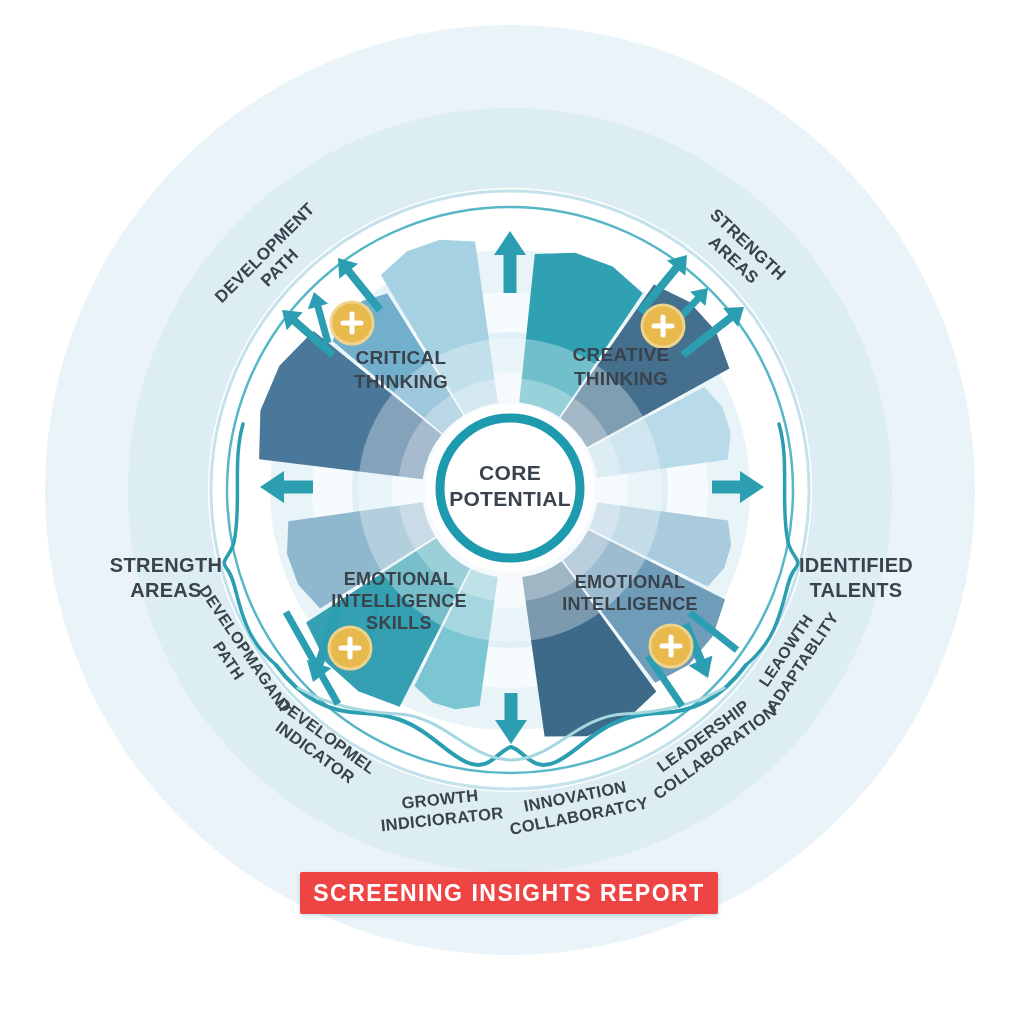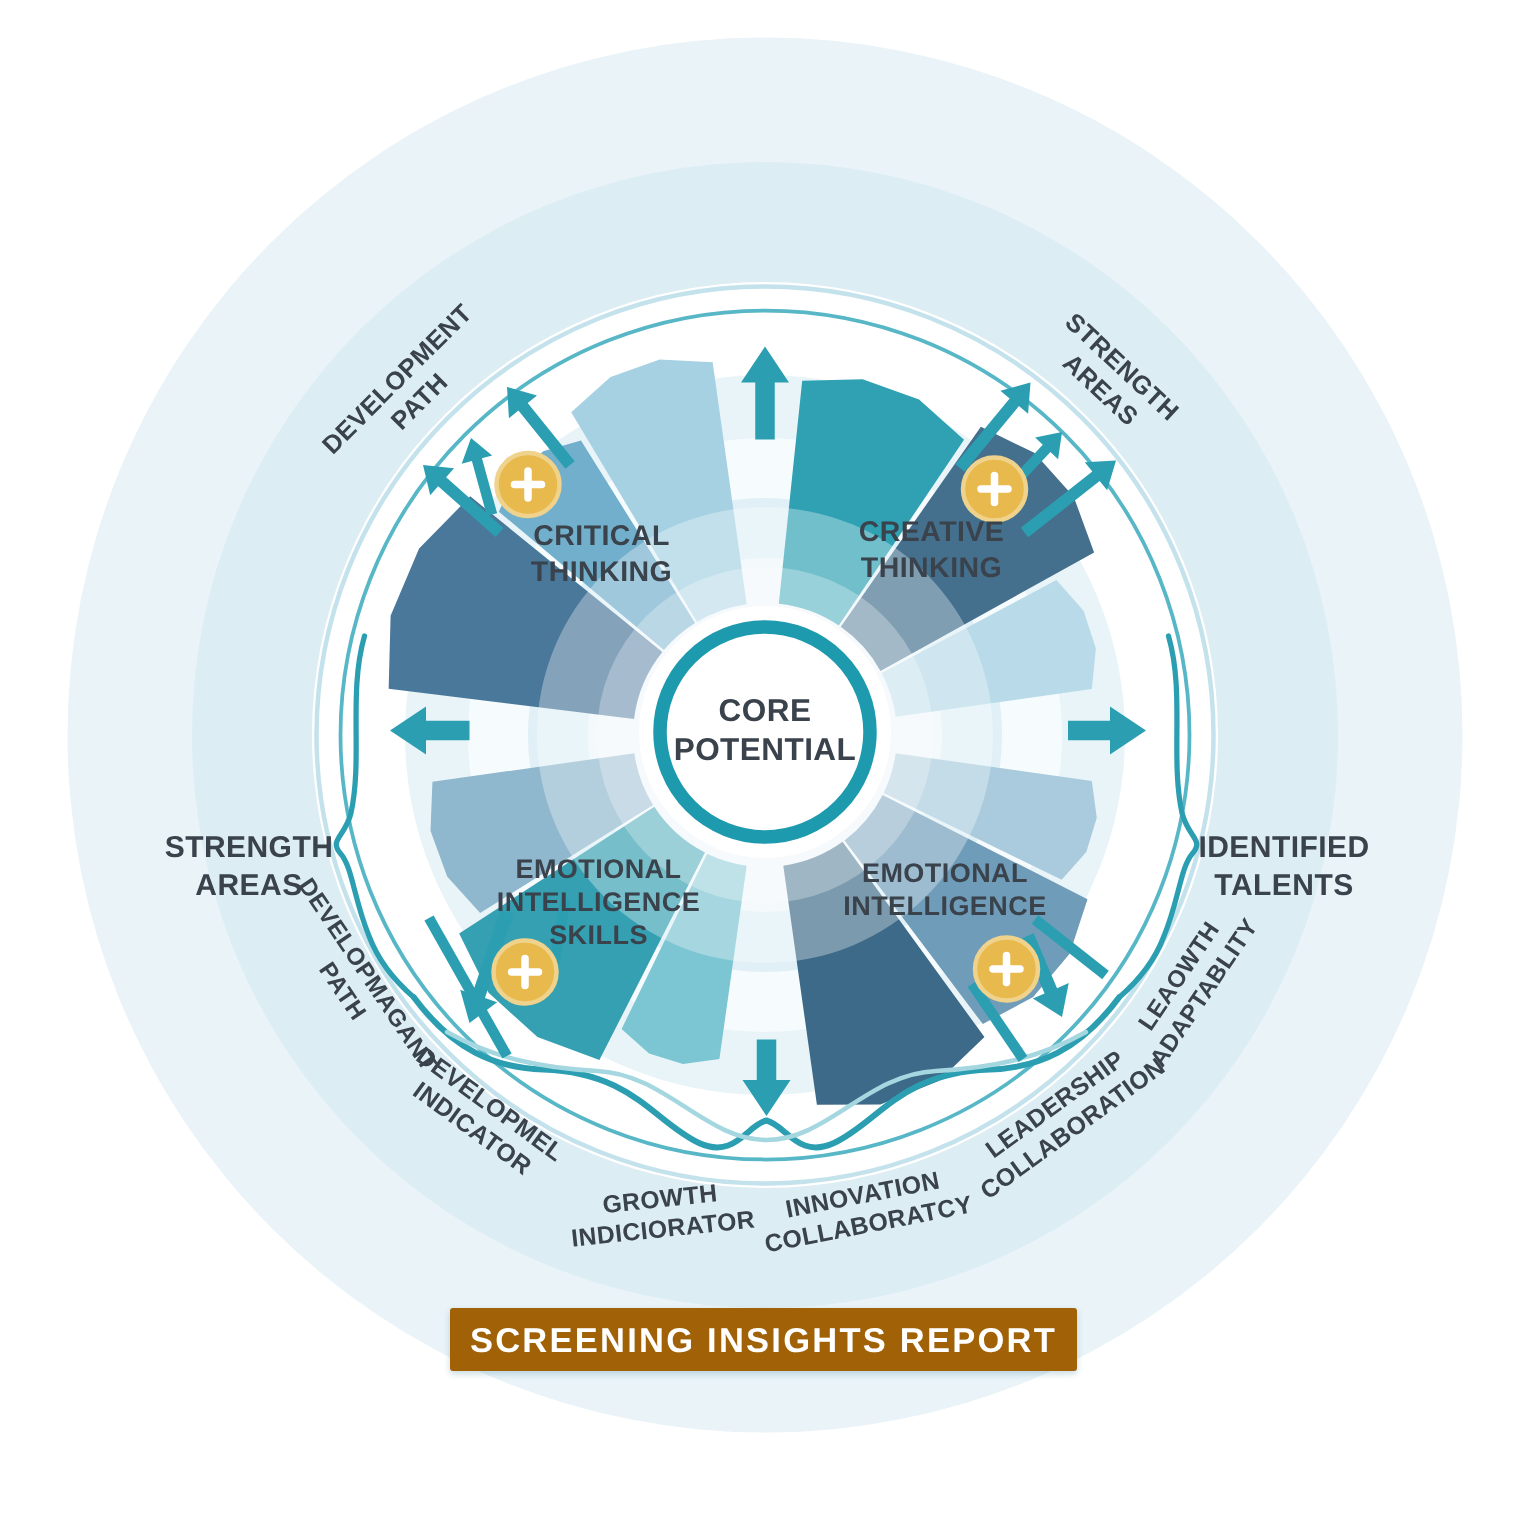--- a/index.html
+++ b/index.html
@@ -86,16 +86,16 @@
       <text x="856" y="577" fill="#3a424c" font-size="20" font-weight="bold" text-anchor="middle" letter-spacing="0.3" font-family="&quot;Liberation Sans&quot;, sans-serif"><tspan x="856" y="571.5">IDENTIFIED</tspan><tspan x="856" y="596.5">TALENTS</tspan></text>
       <text x="399" y="601" fill="#3a424c" font-size="18" font-weight="bold" text-anchor="middle" letter-spacing="0.3" font-family="&quot;Liberation Sans&quot;, sans-serif"><tspan x="399" y="585.3">EMOTIONAL</tspan><tspan x="399" y="607.3">INTELLIGENCE</tspan><tspan x="399" y="629.3">SKILLS</tspan></text>
       <text x="630" y="593" fill="#3a424c" font-size="18" font-weight="bold" text-anchor="middle" letter-spacing="0.3" font-family="&quot;Liberation Sans&quot;, sans-serif"><tspan x="630" y="588.3">EMOTIONAL</tspan><tspan x="630" y="610.3">INTELLIGENCE</tspan></text>
       <text x="237" y="655" fill="#3a424c" font-size="16" font-weight="bold" text-anchor="middle" letter-spacing="0.3" font-family="&quot;Liberation Sans&quot;, sans-serif" transform="rotate(56 237 655)"><tspan x="237" y="650.6">DEVELOPMAGANT</tspan><tspan x="237" y="670.6">PATH</tspan></text>
       <text x="321" y="744" fill="#3a424c" font-size="16.5" font-weight="bold" text-anchor="middle" letter-spacing="0.3" font-family="&quot;Liberation Sans&quot;, sans-serif" transform="rotate(36 321 744)"><tspan x="321" y="739.8">DEVELOPMEL</tspan><tspan x="321" y="759.8">INDICATOR</tspan></text>
       <text x="441" y="809" fill="#3a424c" font-size="16.5" font-weight="bold" text-anchor="middle" letter-spacing="0.3" font-family="&quot;Liberation Sans&quot;, sans-serif" transform="rotate(-6 441 809)"><tspan x="441" y="804.8">GROWTH</tspan><tspan x="441" y="824.8">INDICIORATOR</tspan></text>
       <text x="577" y="806" fill="#3a424c" font-size="16.5" font-weight="bold" text-anchor="middle" letter-spacing="0.3" font-family="&quot;Liberation Sans&quot;, sans-serif" transform="rotate(-11 577 806)"><tspan x="577" y="801.8">INNOVATION</tspan><tspan x="577" y="821.8">COLLABORATCY</tspan></text>
       <text x="709" y="744" fill="#3a424c" font-size="16.5" font-weight="bold" text-anchor="middle" letter-spacing="0.3" font-family="&quot;Liberation Sans&quot;, sans-serif" transform="rotate(-36 709 744)"><tspan x="709" y="739.8">LEADERSHIP</tspan><tspan x="709" y="759.8">COLLABORATION</tspan></text>
       <text x="794" y="656" fill="#3a424c" font-size="16" font-weight="bold" text-anchor="middle" letter-spacing="0.3" font-family="&quot;Liberation Sans&quot;, sans-serif" transform="rotate(-56 794 656)"><tspan x="794" y="651.6">LEAOWTH</tspan><tspan x="794" y="671.6">ADAPTABLITY</tspan></text>
     </svg>
-  <div class="banner" id="report-banner" style="background: #a16207;">
+  <div class="banner" id="report-banner" style="background: #ef4444;">
     <span>SCREENING INSIGHTS REPORT</span>
   </div>
 </div>
 
 </body></html>

